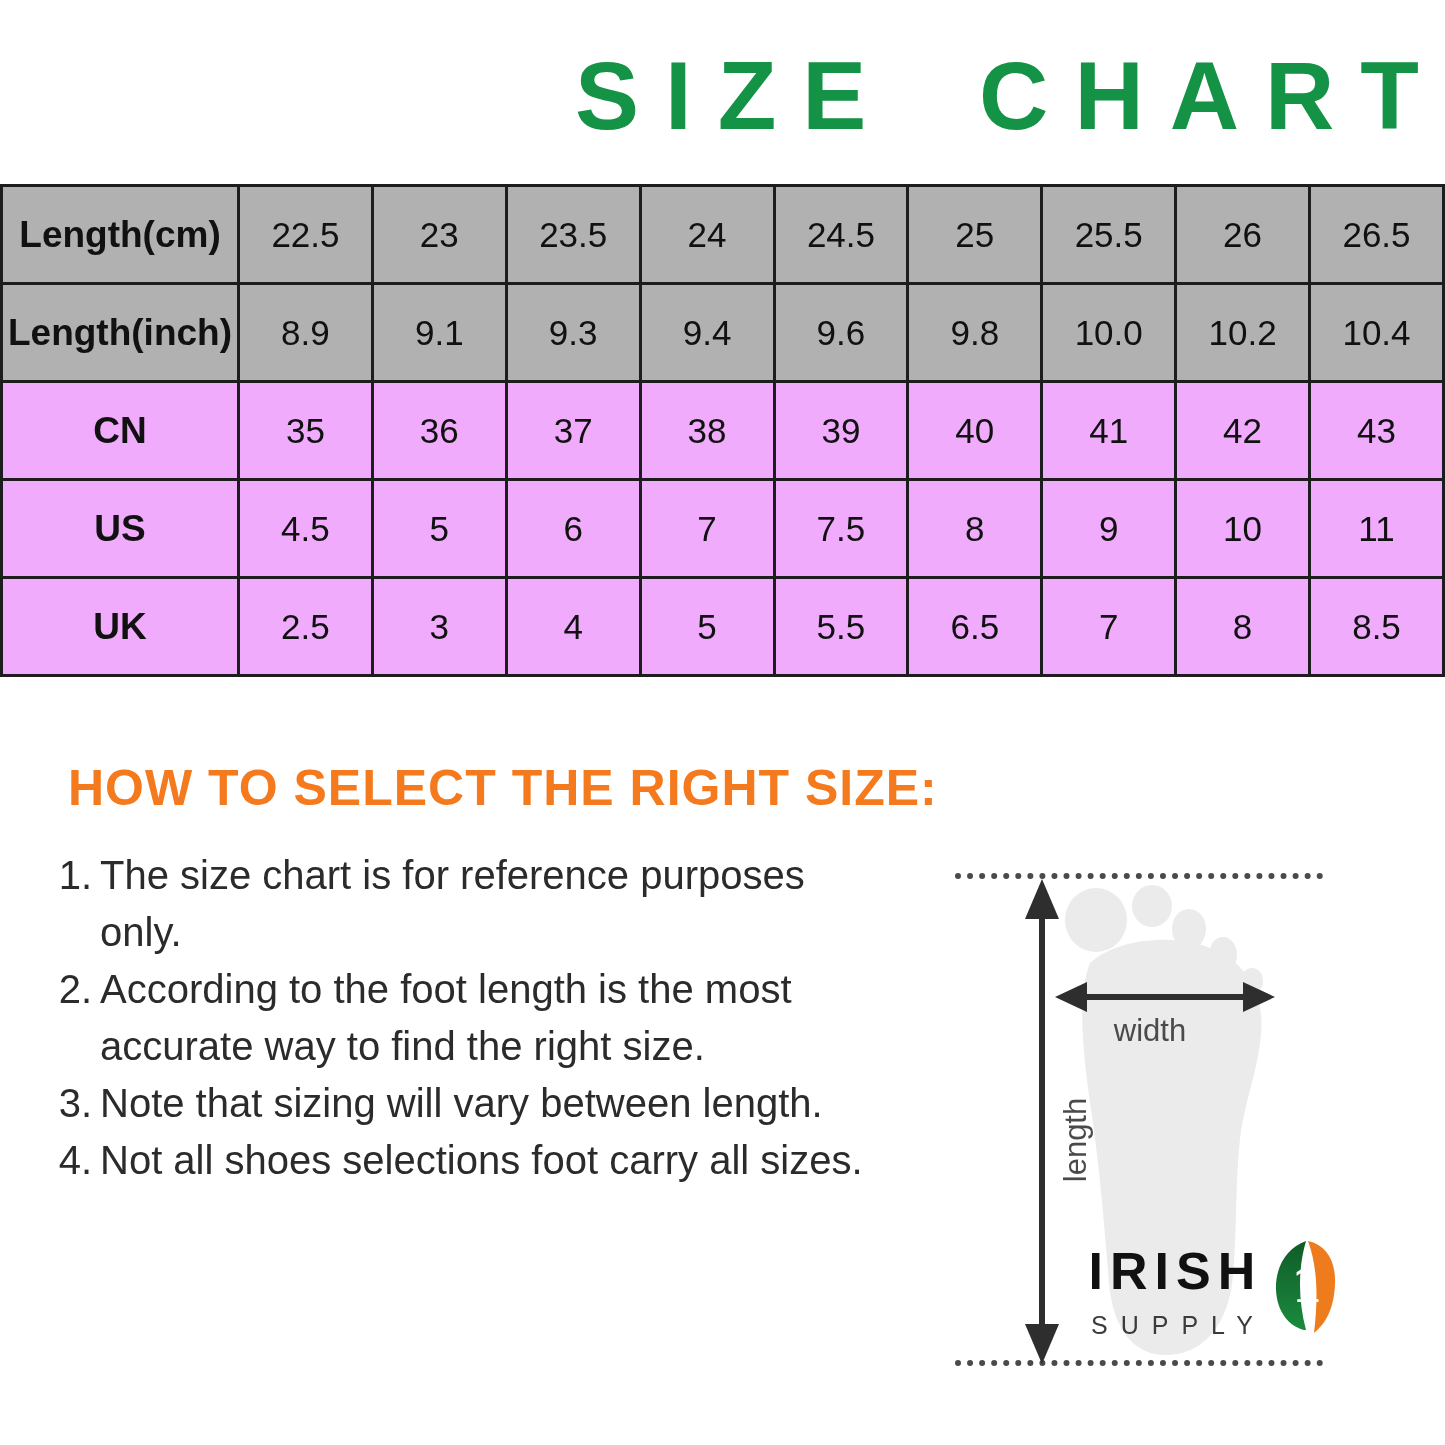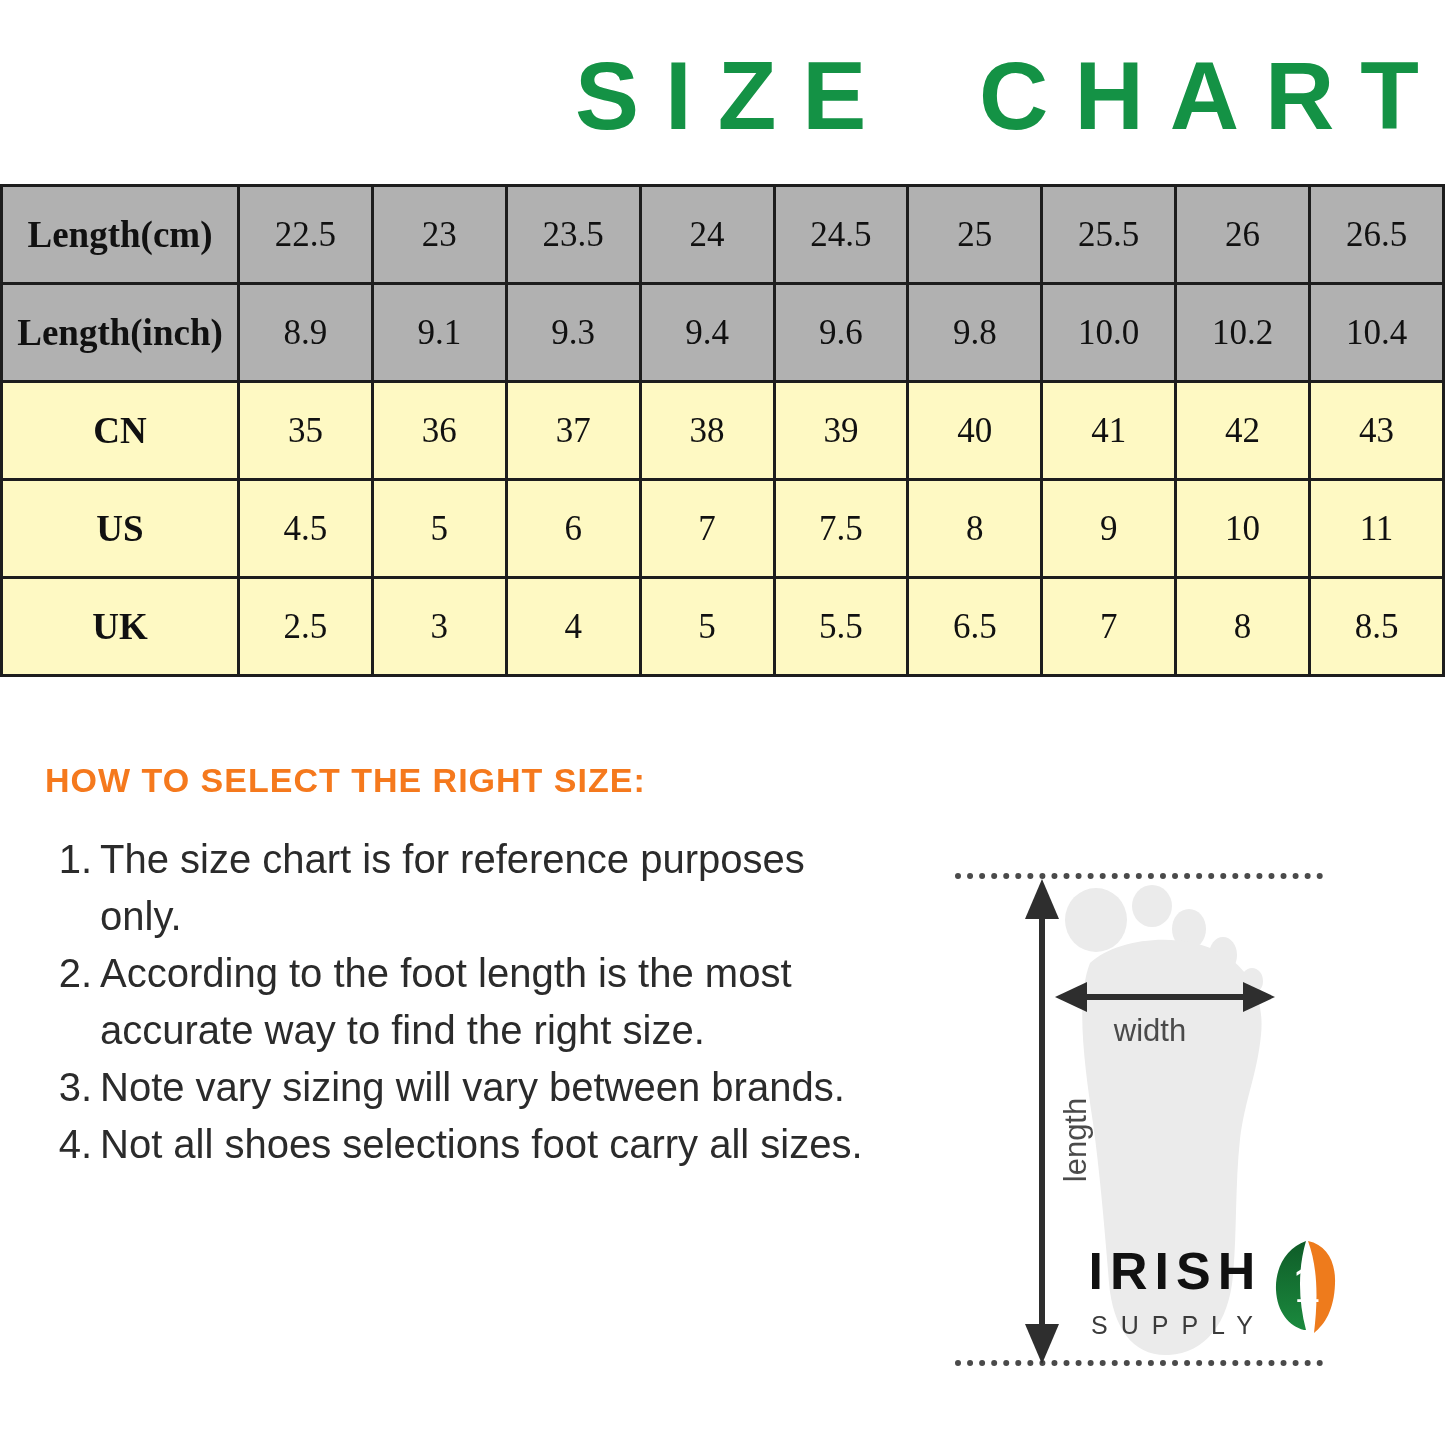--- a/index.html
+++ b/index.html
@@ -6,29 +6,29 @@
   #page{position:relative;width:1445px;height:1445px;background:#ffffff;overflow:hidden;
         font-family:"Liberation Sans",sans-serif;color:#1c1c1c;}
 
   
   .title{padding-top:48px;height:124px;text-align:right;
          font-size:96px;font-weight:800;letter-spacing:26px;word-spacing:34px;
          color:#149245;line-height:1.0;}
 
   
   table.size{border-collapse:collapse;table-layout:fixed;width:1445px;margin-top:12px;
-             font-family:Liberation Serif, serif;}
+             font-family:Liberation Sans, sans-serif;}
   table.size th,table.size td{border:3px solid #1d1d1d;height:93px;text-align:center;
              vertical-align:middle;font-size:35px;color:#111;}
   table.size th{font-weight:bold;font-size:37px;}
   tr.grayrow th,tr.grayrow td{background:#b1b1b1;}
-  tr.whiterow th,tr.whiterow td{background:#fef9c3;}
-
-  
-  .howto{margin:86px 0 0 45px;font-size:34px;font-weight:800;letter-spacing:1px;
+  tr.whiterow th,tr.whiterow td{background:#f0abfc;}
+
+  
+  .howto{margin:86px 0 0 68px;font-size:50px;font-weight:800;letter-spacing:1px;
          color:#f5791d;line-height:1;}
   ol.notes{margin:34px 0 12px 40px;padding:0;width:935px;counter-reset:item;}
   ol.notes li{list-style:none;counter-increment:item;position:relative;
               padding-left:60px;font-size:40px;line-height:57px;color:#2b2b2b;
               white-space:pre-line;}
   ol.notes li::before{content:counter(item) ".";position:absolute;left:0;top:0;
               width:52px;text-align:right;}
 
   
   .diagram{position:absolute;left:950px;top:855px;width:480px;height:530px;}
@@ -135,21 +135,21 @@
     </tbody>
   </table>
 
   <div class="howto">HOW TO SELECT THE RIGHT SIZE:</div>
 
   <ol class="notes">
     <li>The size chart is for reference purposes
 only.</li>
     <li>According to the foot length is the most
 accurate way to find the right size.</li>
-    <li>Note vary sizing will vary between brands.</li>
+    <li>Note that sizing will vary between length.</li>
     <li>Not all shoes selections foot carry all sizes.</li>
   </ol>
 
   <div class="diagram">
     <div class="dotline dot-top"></div>
     <div class="dotline dot-bottom"></div>
 
     <svg class="foot" viewBox="0 0 265 495" xmlns="http://www.w3.org/2000/svg">
       <g fill="#ebebeb">
         <ellipse cx="91" cy="47" rx="31" ry="32"></ellipse>

